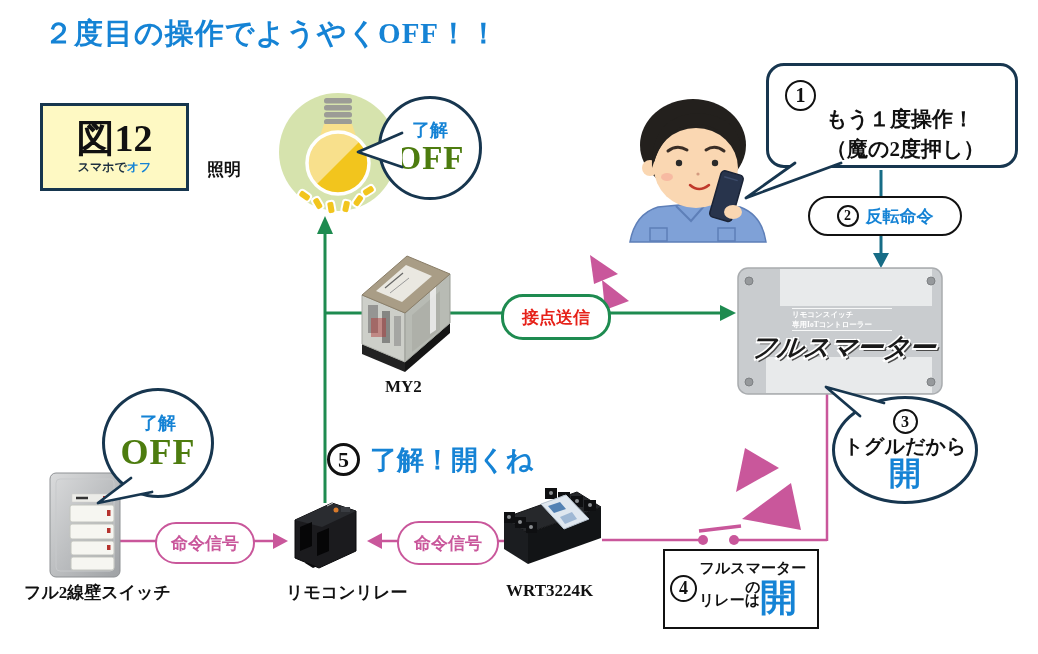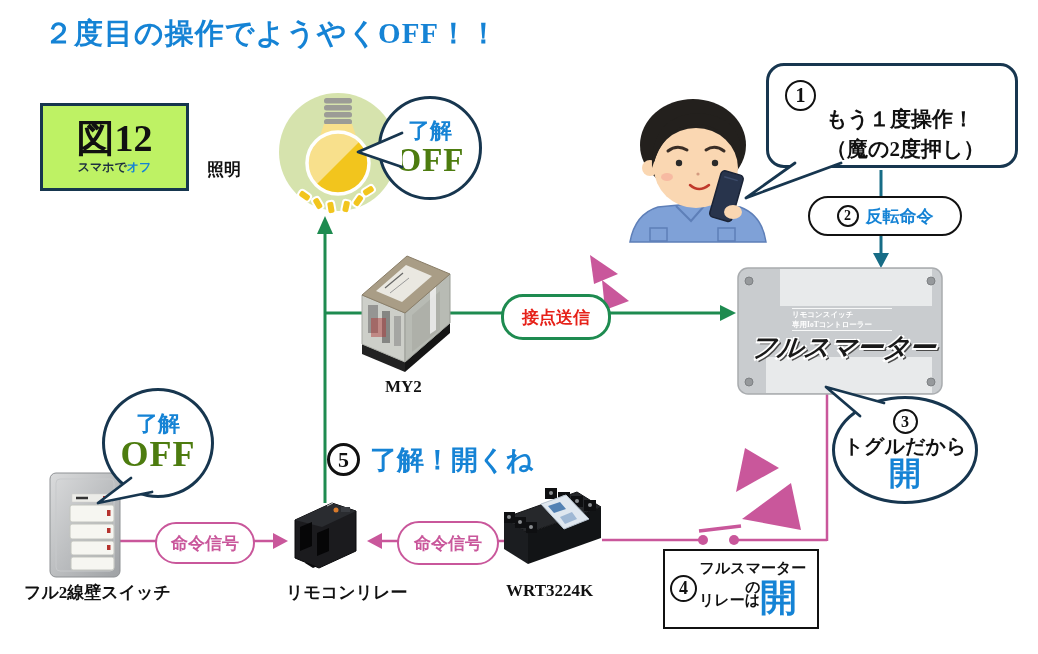--- a/index.html
+++ b/index.html
@@ -4,21 +4,21 @@
 <style>
   html,body{margin:0;padding:0;background:#fff;}
   #canvas{position:relative;width:1038px;height:654px;background:#fff;overflow:hidden;
           font-family:Liberation Serif, serif;}
   .abs{position:absolute;}
   svg.layer{position:absolute;left:0;top:0;z-index:1;}
   svg.overlay{position:absolute;left:0;top:0;z-index:4;pointer-events:none;}
   .txt{z-index:2;}
   
   .title{left:44px;top:14px;font-size:29px;font-weight:800;color:#1583D5;letter-spacing:1px;}
-  .figbox{left:40px;top:103px;width:143px;height:82px;border:3px solid #16364E;background:#bef264;
+  .figbox{left:40px;top:103px;width:143px;height:82px;border:3px solid #16364E;background:#fef9c3;
           display:flex;flex-direction:column;align-items:center;justify-content:center;}
   .fignum{font-size:38px;font-weight:800;color:#111;line-height:1.0;}
   .figcap{font-size:12px;font-weight:800;margin-top:2px;}
   .figcap .dark{color:#1D2F3F;} .figcap .blue{color:#1583D5;}
   
   .lbl{font-size:17px;font-weight:800;color:#111;}
   
   .pill{display:flex;align-items:center;justify-content:center;background:#fff;border-radius:22px;
         font-weight:800;z-index:2;}
   .pill-green{left:501px;top:294px;width:104px;height:40px;border:3px solid #1E8B50;color:#E62119;font-size:17px;}
@@ -33,21 +33,21 @@
   .c30{width:31px;height:31px;font-size:20px;}
   .c24{width:25px;height:25px;font-size:16px;}
   .c22{width:22px;height:22px;font-size:14px;}
   .c33{width:33px;height:33px;font-size:22px;border-width:3px;}
   .c26{width:27px;height:27px;font-size:18px;}
   
   .bubble{background:#fff;border:3px solid #17364F;z-index:2;display:flex;flex-direction:column;
           align-items:center;justify-content:center;box-sizing:border-box;}
   .b-light{left:378px;top:96px;width:104px;height:104px;border-radius:50%;}
   .b-switch{left:102px;top:388px;width:112px;height:110px;border-radius:50%;}
-  .b-ok .l1{font-size:22px;font-weight:800;color:#1583D5;line-height:1.1;}
+  .b-ok .l1{font-size:18px;font-weight:800;color:#1583D5;line-height:1.1;}
   .b-ok .l2{font-size:33px;font-weight:800;color:#4d7c0f;line-height:1.05;letter-spacing:1px;}
   .b-speech{left:766px;top:63px;width:252px;height:105px;border-radius:18px;border-width:3.5px;
             flex-direction:row;align-items:flex-start;justify-content:flex-start;padding:14px 0 0 16px;}
   .b-speech .lines{margin-left:10px;font-size:21px;font-weight:800;color:#111;line-height:1.45;margin-top:24px;}
   .b-toggle{left:832px;top:396px;width:146px;height:108px;border-radius:50%;}
   .b-toggle .t1{font-size:20px;font-weight:800;color:#111;line-height:1.1;margin-top:1px;}
   .b-toggle .t2{font-size:32px;font-weight:800;color:#1583D5;line-height:1.05;}
   
   .box4{left:663px;top:549px;width:152px;height:76px;border:2px solid #111;background:#fff;z-index:2;}
   .box4 .r1{position:absolute;left:28px;top:8px;width:120px;text-align:center;font-size:15px;font-weight:700;color:#111;}

